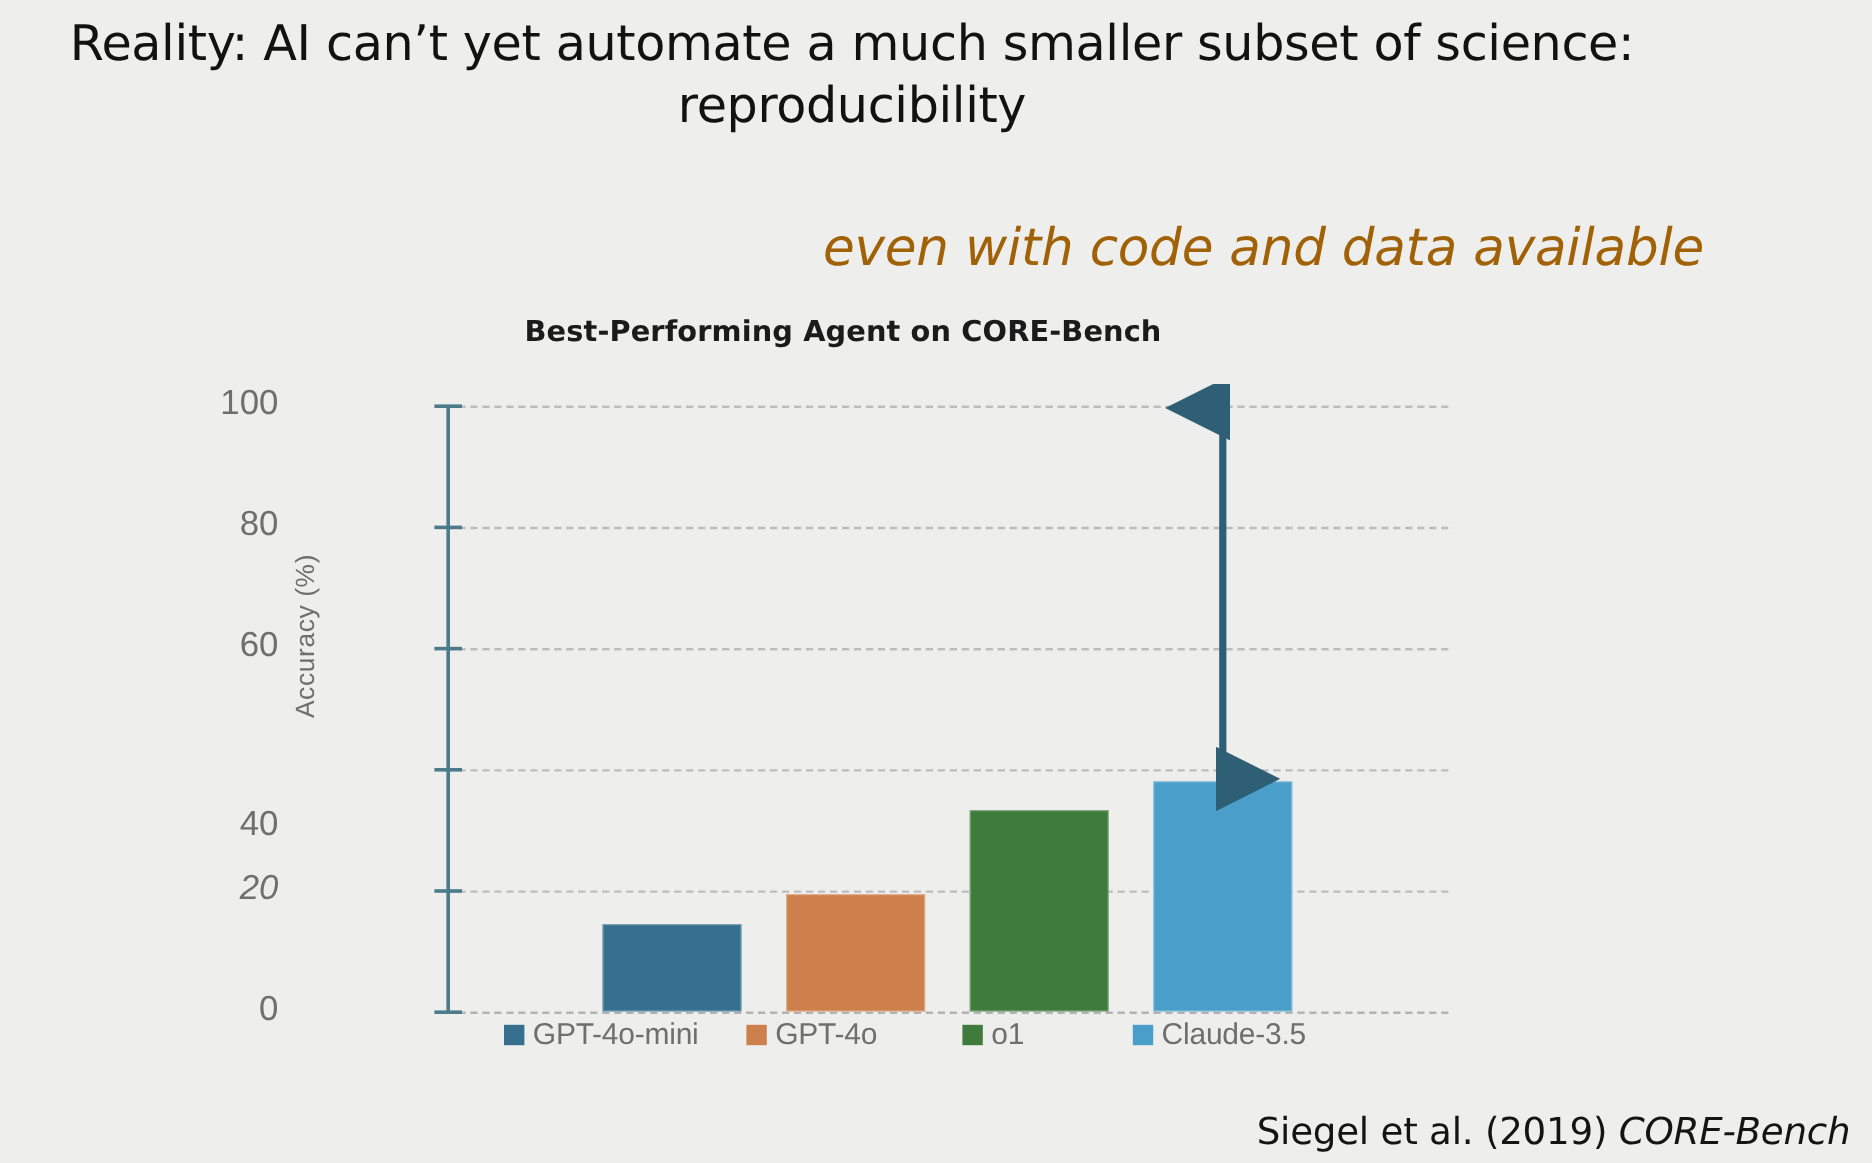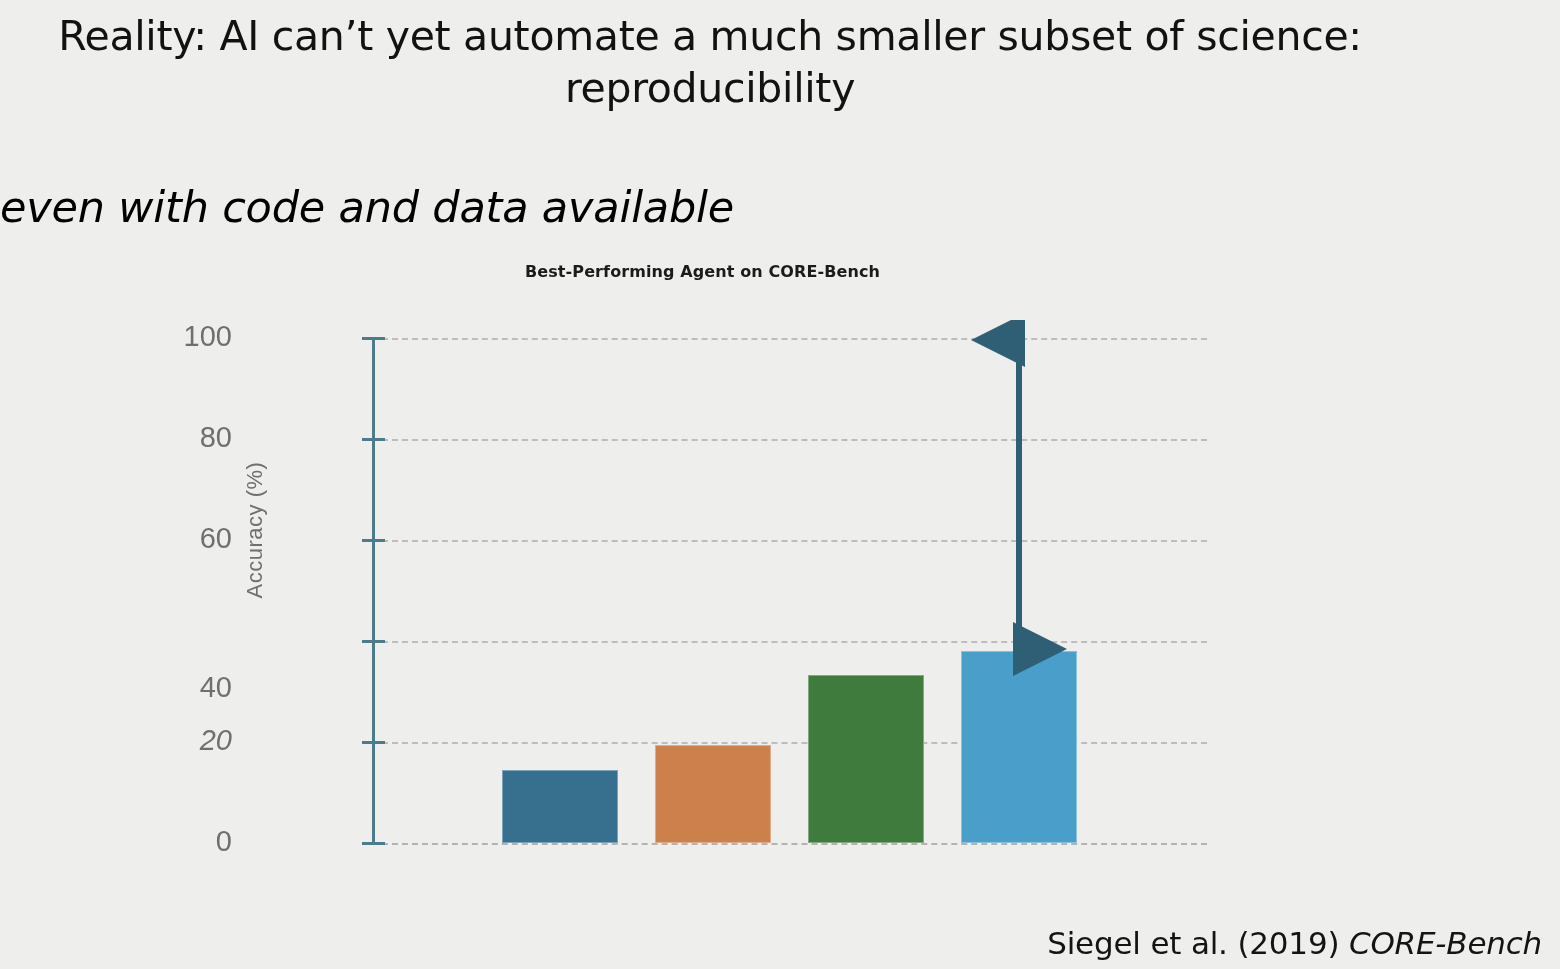--- a/index.html
+++ b/index.html
@@ -27,44 +27,44 @@
     color: #121212;
     letter-spacing: -0.3px;
     font-weight: 400;
     font-family: "DejaVu Sans", sans-serif;
   }
   .slide-subtitle {
     position: absolute;
     left: 0;
     top: 182px;
     width: 1420px;
-    text-align: left;
+    text-align: right;
     font-size: 43px;
-    color: #000000;
+    color: #a16207;
     font-style: italic;
     font-weight: 400;
     letter-spacing: -0.2px;
     font-family: "DejaVu Sans", sans-serif;
   }
 
   
   .figure {
     position: absolute;
     left: 190px;
     top: 262px;
     width: 1060px;
     height: 645px;
   }
   .chart-title {
     position: absolute;
     left: 0;
     top: 0;
     width: 1025px;
     text-align: center;
-    font-size: 16px;
+    font-size: 24px;
     font-weight: 700;
     color: #1b1b1b;
     letter-spacing: 0.1px;
     font-family: "DejaVu Sans", sans-serif;
   }
 
   .plot-wrap {
     position: absolute;
     left: 0;
     top: 58px;
@@ -245,15 +245,33 @@
         </marker>
         <marker id="arrHeadDn" markerWidth="9" markerHeight="9" refX="4.5" refY="8" orient="auto" markerUnits="strokeWidth">
           <path d="M4.5,0 L9,9 L0,9 Z" fill="#2f5f74"></path>
         </marker>
       </defs>
       <line id="gapline" x1="647" y1="20" x2="647" y2="329.1" stroke="#2f5f74" stroke-width="6" marker-start="url(#arrHeadUp)" marker-end="url(#arrHeadDn)"></line>
     </svg>
 
   </div>
 
+  <div class="legend" id="legend-layer">
+      <div class="legend-item" style="left: 48px;">
+        <span class="legend-swatch" style="background: rgb(54, 112, 142);"></span>
+        <span class="legend-label">GPT-4o-mini</span>
+      </div>
+      <div class="legend-item" style="left: 250px;">
+        <span class="legend-swatch" style="background: rgb(206, 128, 76);"></span>
+        <span class="legend-label">GPT-4o</span>
+      </div>
+      <div class="legend-item" style="left: 430px;">
+        <span class="legend-swatch" style="background: rgb(63, 123, 60);"></span>
+        <span class="legend-label">o1</span>
+      </div>
+      <div class="legend-item" style="left: 572px;">
+        <span class="legend-swatch" style="background: rgb(74, 159, 202);"></span>
+        <span class="legend-label">Claude-3.5</span>
+      </div>
+    </div>
 </div>
 
 <div class="citation"><span>Siegel et al. (2019) </span><span class="ital">CORE-Bench</span></div>
 
 </body></html>

